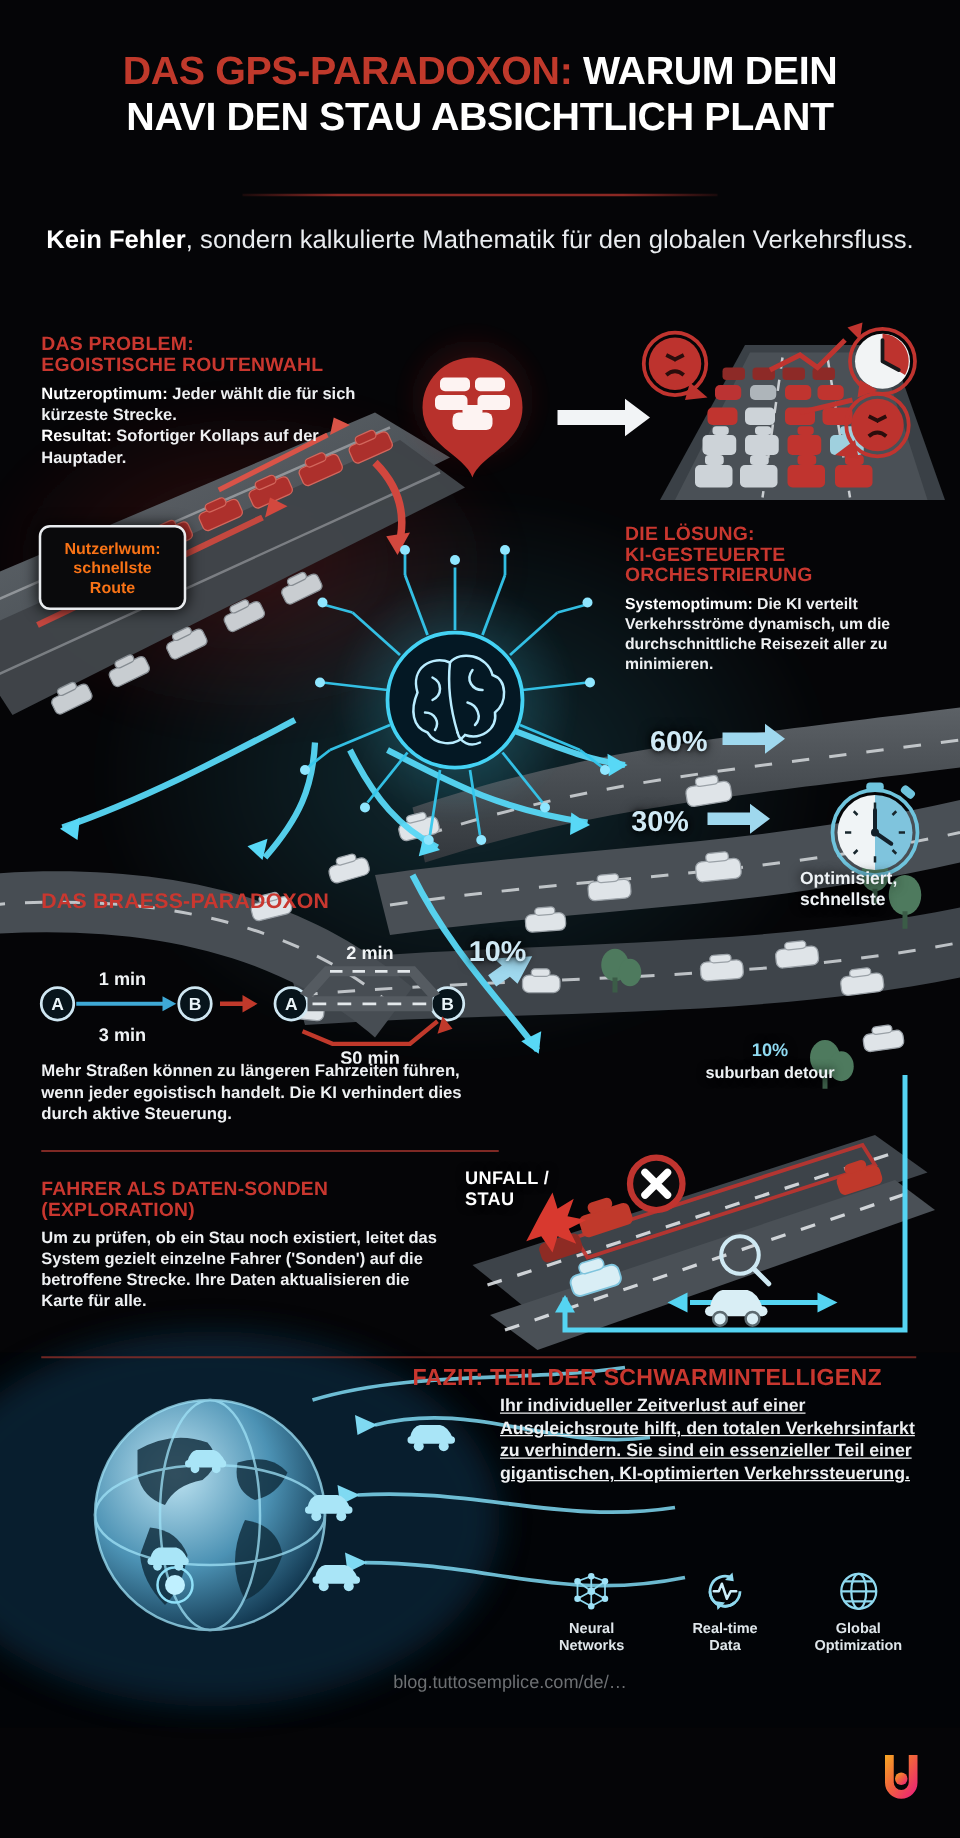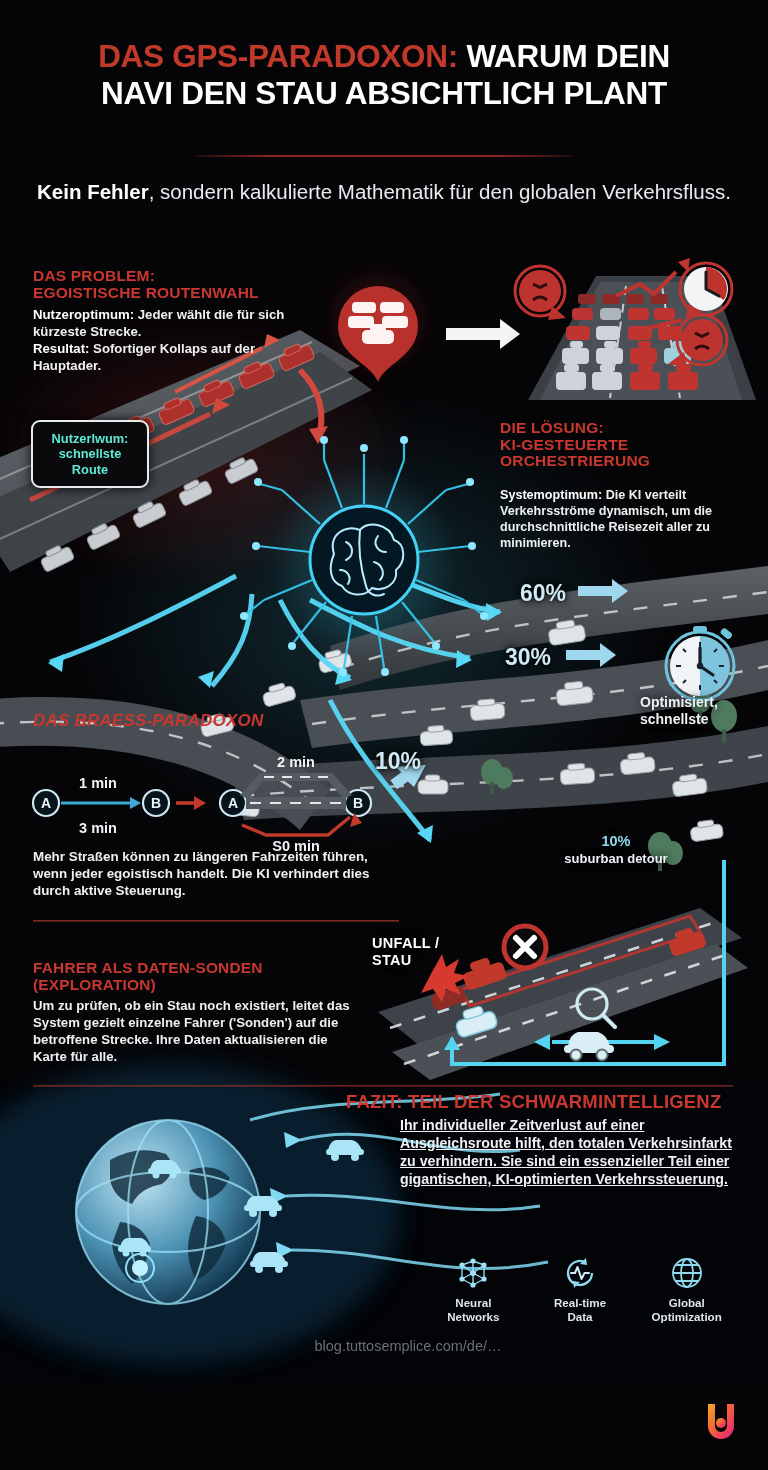--- a/index.html
+++ b/index.html
@@ -33,38 +33,38 @@
               font-size:20.5px; color:#e9ecef; font-weight:500; line-height:1.32; }
   .subtitle b { font-weight:800; color:#fff; }
 
   
   #problem { top:268px; left:33px; width:255px; }
   #problem .h { font-size:15.5px; }
   #problem .p { font-size:13.2px; margin-top:6px; }
 
   #solution { top:420px; left:500px; width:256px; }
   #solution .h { font-size:15.5px; }
-  #solution .p { font-size:12.6px; margin-top:18px; }
-
-  #braess { top:712px; left:33px; width:372px;font-style:italic; }
+  #solution .p { font-size:12.6px; margin-top:6px; }
+
+  #braess { top:712px; left:33px; width:372px; }
   #braess .h { font-size:17px; }
 
   #probes { top:944px; left:33px; width:330px; }
-  #probes .h { font-size:15.4px;margin-top:16px; }
+  #probes .h { font-size:15.4px; }
   #probes .p { font-size:13.2px; margin-top:5px; }
 
   #fazit { top:1092px; left:330px; width:420px; }
-  #fazit .h { font-size:18.5px; white-space:nowrap;margin-left:16px; }
+  #fazit .h { font-size:18.5px; white-space:nowrap; }
   #fazit .p { font-size:14.2px; margin-top:4px; padding-left:70px;text-decoration:underline; }
 
   
   #callout { top:420px; left:31px; width:118px; height:68px;
              background:#0a0a0c; border:2.4px solid #e9ecef; border-radius:9px;
              display:flex; align-items:center; justify-content:center;
-             text-align:center; font-size:12.8px; font-weight:700; color:#5eead4;
+             text-align:center; font-size:12.8px; font-weight:700; color:#f97316;
              line-height:1.18; box-shadow:0 0 12px rgba(0,0,0,.9); z-index:6; }
 
   
   .pct { position:absolute; color:#cfe9f5; font-weight:800;
          text-shadow:0 0 10px rgba(0,0,0,.95),0 0 4px #000; z-index:7; }
   #pct60 { top:580px; left:520px; font-size:23px; }
   #pct30 { top:644px; left:505px; font-size:23px; }
   #pct10 { top:748px; left:375px; font-size:23px; }
 
   #detour { position:absolute; top:833px; left:536px; width:160px; text-align:center;

